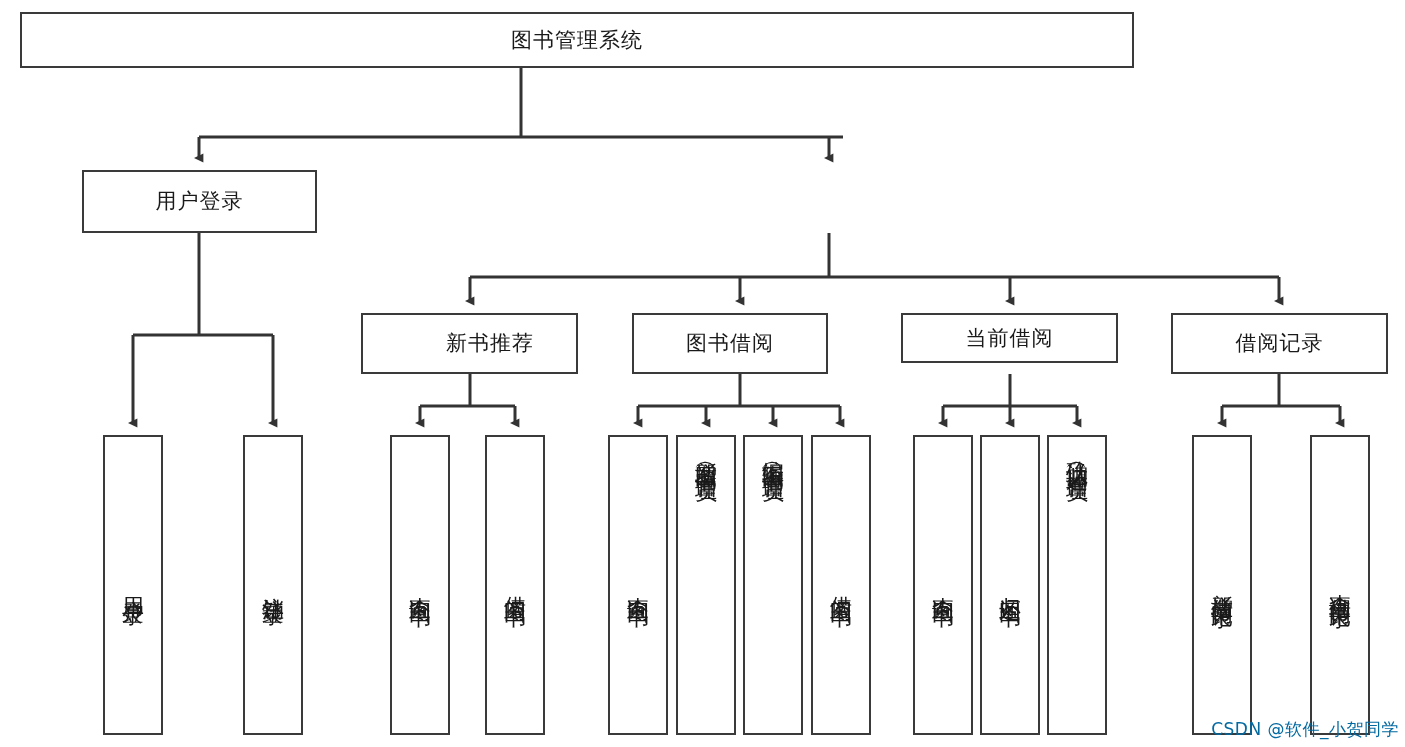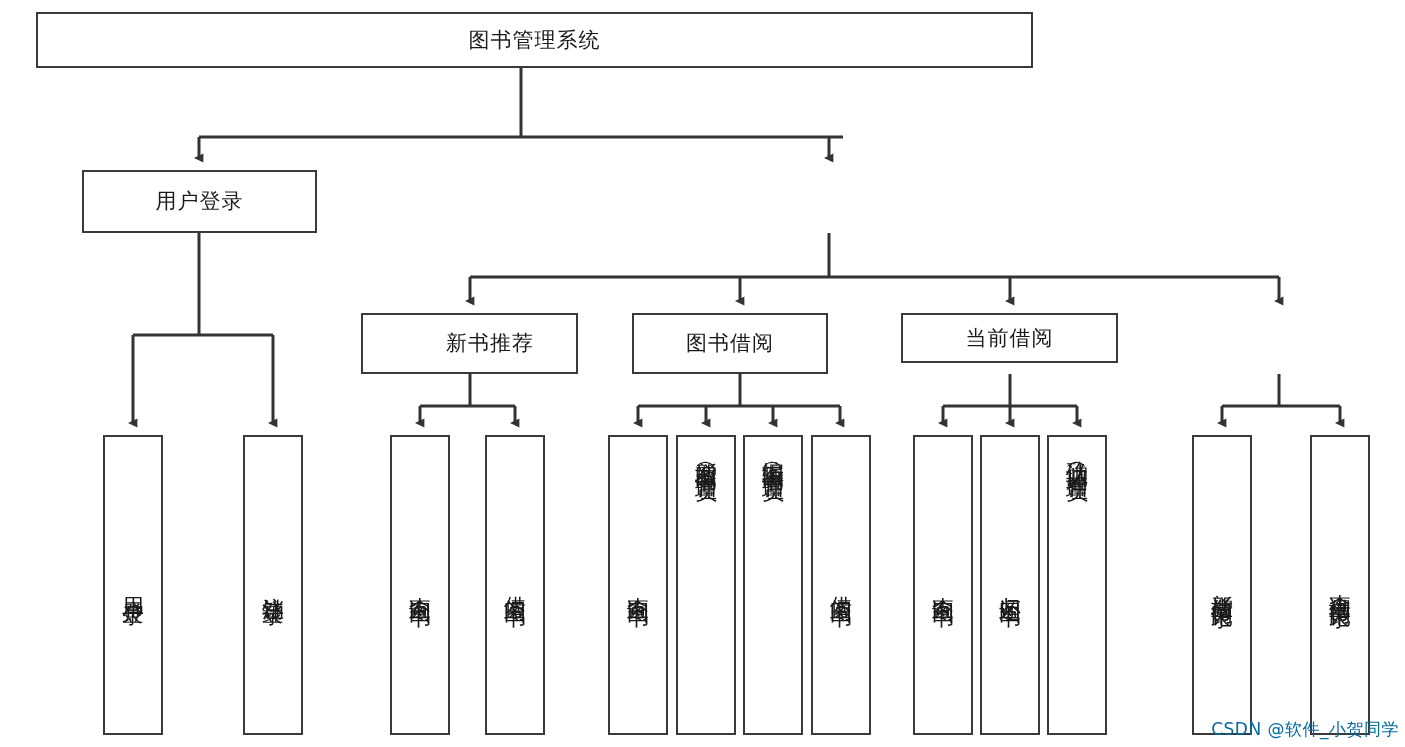--- a/index.html
+++ b/index.html
@@ -117,36 +117,39 @@
       <path d="M1010,406 L1010,423" marker-end="url(#arrow)"></path>
       <path d="M1077,406 L1077,423" marker-end="url(#arrow)"></path>
 
       <path d="M1279,374 L1279,406"></path>
       <path d="M1222,406 L1340,406"></path>
       <path d="M1222,406 L1222,423" marker-end="url(#arrow)"></path>
       <path d="M1340,406 L1340,423" marker-end="url(#arrow)"></path>
     </g>
   </svg>
 
-  <div class="node h" style="left:36px;top:12px;width:997px;height:56px;">
+  <div class="node h" style="left:20px;top:12px;width:1114px;height:56px;">
     <span class="lbl">图书管理系统</span>
   </div>
 
   <div class="node h" style="left:82px;top:170px;width:235px;height:63px;">
     <span class="lbl">用户登录</span>
   </div>
 
   <div class="node h" style="left:361px;top:313px;width:217px;height:61px;padding-left:41px;">
     <span class="lbl">新书推荐</span>
   </div>
   <div class="node h" style="left:632px;top:313px;width:196px;height:61px;">
     <span class="lbl">图书借阅</span>
   </div>
   <div class="node h" style="left:901px;top:313px;width:217px;height:50px;">
     <span class="lbl">当前借阅</span>
+  </div>
+  <div class="node h" style="left:1171px;top:313px;width:217px;height:61px;">
+    <span class="lbl">借阅记录</span>
   </div>
 
   <div class="node v mid" style="left:103px;top:435px;width:60px;height:300px;">
     <span class="lbl">用户登录</span>
   </div>
   <div class="node v mid" style="left:243px;top:435px;width:60px;height:300px;">
     <span class="lbl">注销登录</span>
   </div>
 
   <div class="node v mid" style="left:390px;top:435px;width:60px;height:300px;">

